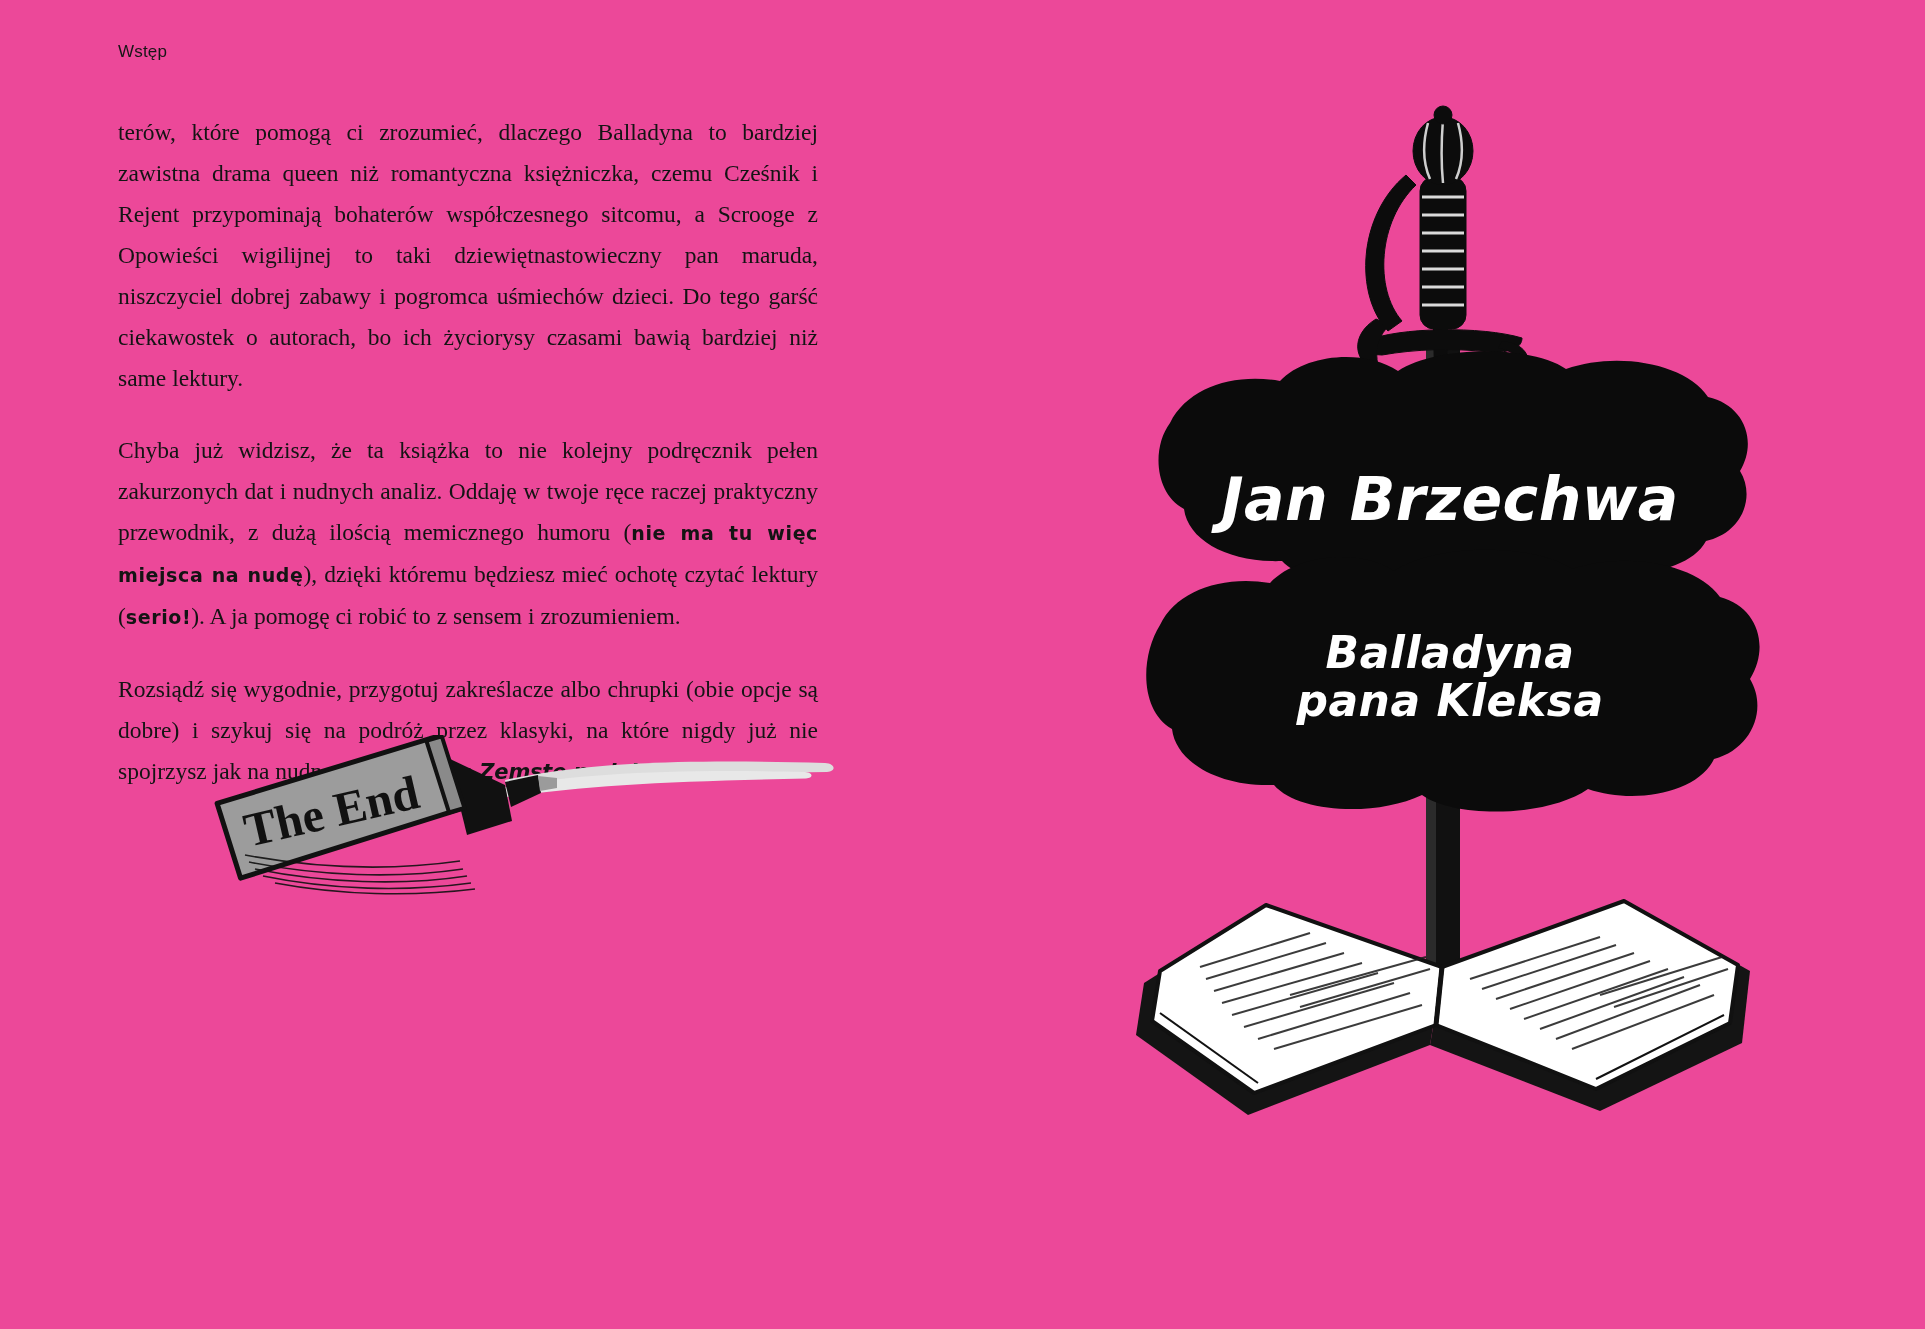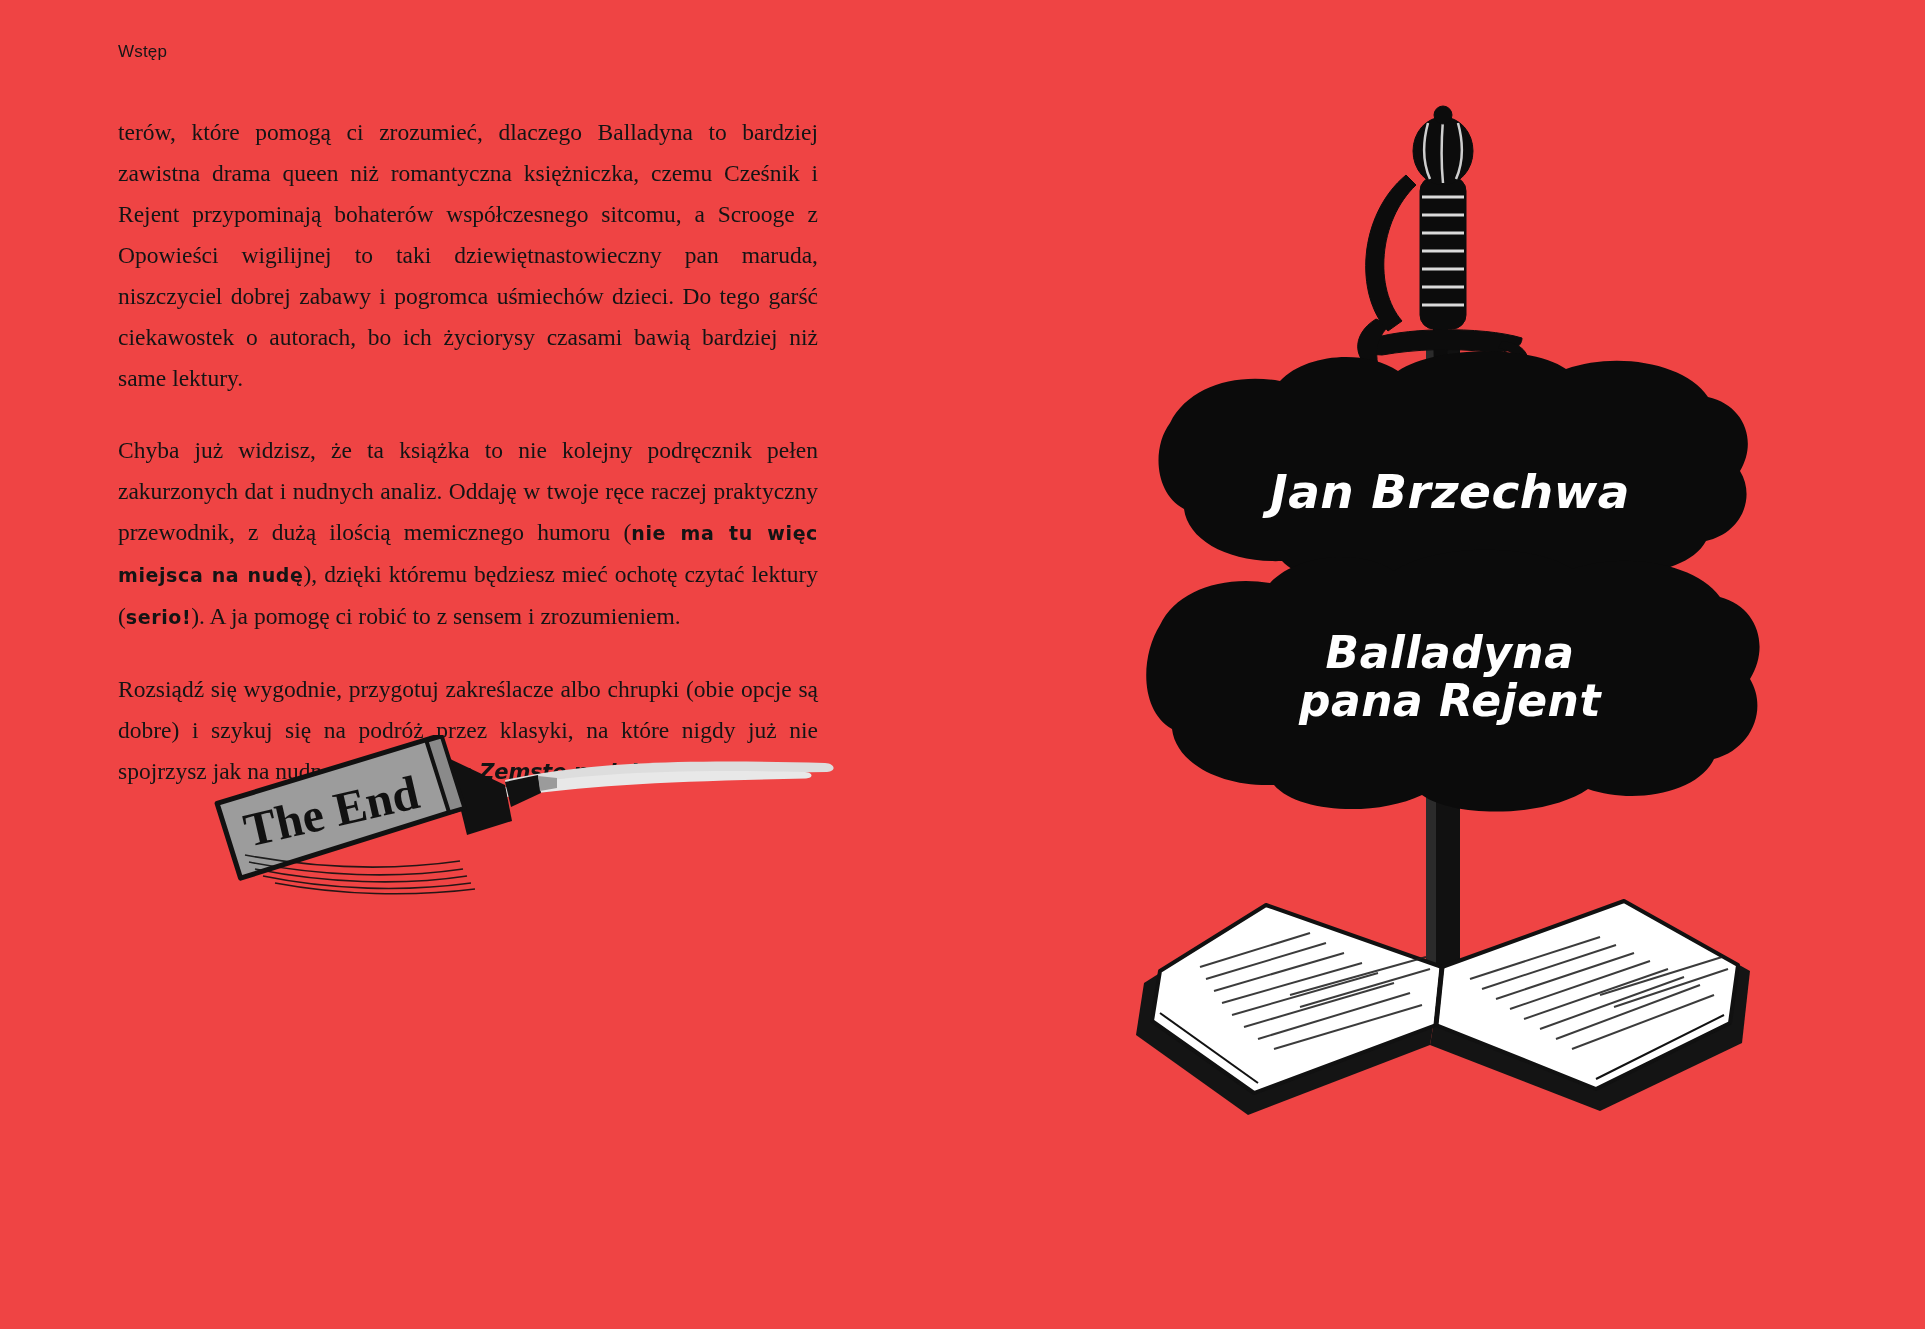--- a/index.html
+++ b/index.html
@@ -13,21 +13,21 @@
     position: relative;
     overflow: hidden;
     font-family: "Liberation Serif", serif;
     color: #111111;
   }
 
   
   .page {
     position: absolute;
     inset: 0;
-    background: #ef4444;
+    background: #ec4899;
   }
 
   
   .running-head {
     position: absolute;
     left: 118px;
     top: 42px;
     font-family: "Liberation Sans", sans-serif;
     font-size: 17px;
     letter-spacing: 0.2px;
@@ -94,21 +94,21 @@
     width: 100%;
     text-align: center;
     color: #ffffff;
     font-family: "DejaVu Sans", sans-serif;
     font-weight: bold;
     font-style: italic;
     letter-spacing: 0.5px;
     line-height: 1.08;
     pointer-events: none;
   }
-  .sign-label.top  { top: 362px; font-size: 47px; }
+  .sign-label.top  { top: 362px; font-size: 60px; }
   .sign-label.bottom { top: 524px; font-size: 44px; }
 </style>
 </head>
 <body>
 
 <div class="page">
 
   <div class="running-head">Wstęp</div>
 
   <div class="text-column">
@@ -247,17 +247,17 @@
           <path d="M30 908 L128 978"></path>
           <path d="M600 918 L466 984"></path>
           <path d="M594 910 L466 974"></path>
         </g>
       </g>
     </svg>
 
     <div class="sign-label top">Jan Brzechwa</div>
     <div class="sign-label bottom">
       <div>Balladyna</div>
-      <div>pana Rejent</div>
+      <div>pana Kleksa</div>
     </div>
   </div>
 
 </div>
 
 </body></html>

